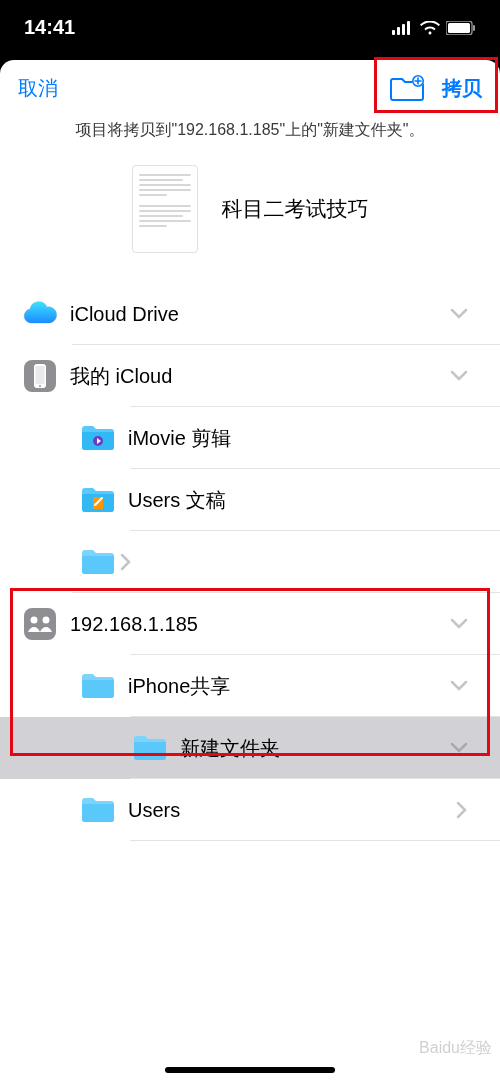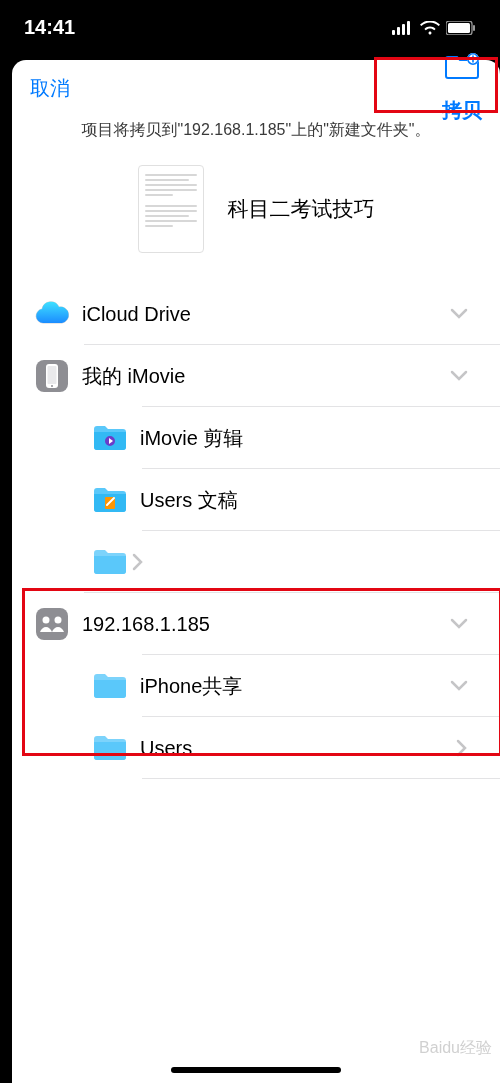--- a/index.html
+++ b/index.html
@@ -26,36 +26,35 @@
     .status-right { display: flex; align-items: center; gap: 6px; }
     .signal-icon svg, .wifi-icon svg, .battery-icon svg { display: block; }
     .sheet {
       position: absolute;
       top: 60px;
       left: 0;
       right: 0;
       bottom: 0;
       background: #fff;
       border-radius: 14px 14px 0 0;
-      margin-left: 12px;
     }
     .nav-bar {
       height: 56px;
       display: flex;
       align-items: center;
       justify-content: space-between;
       padding: 0 18px;
       position: relative;
     }
     .nav-cancel {
       color: #007aff;
       font-size: 20px;
       font-weight: 400;
     }
-    .nav-actions { display: flex; align-items: center; gap: 18px; flex-direction: column; }
+    .nav-actions { display: flex; align-items: center; gap: 18px; }
     .nav-copy {
       color: #007aff;
       font-size: 20px;
       font-weight: 600;
     }
     .new-folder-btn svg { display: block; }
     .red-box-top {
       position: absolute;
       top: -3px;
       right: 2px;
@@ -247,21 +246,21 @@
     <div class="row">
       <div class="indent-0"></div>
       <div class="icon-slot loc-icon">
         <svg width="36" height="36" viewBox="0 0 36 36">
             <rect x="2" y="2" width="32" height="32" rx="8" fill="#8e8e93"></rect>
             <rect x="12" y="6" width="12" height="24" rx="3" fill="#fff"></rect>
             <rect x="13.5" y="8" width="9" height="18" rx="1" fill="#e9e9eb"></rect>
             <circle cx="18" cy="28" r="1" fill="#8e8e93"></circle>
           </svg>
       </div>
-      <span class="label">我的 iMovie</span>
+      <span class="label">我的 iCloud</span>
       <span class="chev">
           <svg width="18" height="12" viewBox="0 0 18 12">
             <path d="M2 2l7 7 7-7" fill="none" stroke="#c5c5c7" stroke-width="2.5" stroke-linecap="round"></path>
           </svg>
         </span>
       <div class="sep" style="left:130px"></div>
     </div>
 
     <div class="row">
       <div class="indent-1"></div>
@@ -337,20 +336,36 @@
       </div>
       <span class="label">iPhone共享</span>
       <span class="chev">
           <svg width="18" height="12" viewBox="0 0 18 12">
             <path d="M2 2l7 7 7-7" fill="none" stroke="#c5c5c7" stroke-width="2.5" stroke-linecap="round"></path>
           </svg>
         </span>
       <div class="sep" style="left:130px"></div>
     </div>
 
+    <div class="row selected">
+      <div class="indent-2"></div>
+      <div class="icon-slot folder-icon">
+        <svg width="36" height="30" viewBox="0 0 36 30">
+            <path d="M2 6a3 3 0 0 1 3-3h8l3 3h15a3 3 0 0 1 3 3v15a3 3 0 0 1-3 3H5a3 3 0 0 1-3-3V6z" fill="#7cd3fb"></path>
+            <path d="M2 9h32v15a3 3 0 0 1-3 3H5a3 3 0 0 1-3-3V9z" fill="#5ac8fa"></path>
+          </svg>
+      </div>
+      <span class="label">新建文件夹</span>
+      <span class="chev">
+          <svg width="18" height="12" viewBox="0 0 18 12">
+            <path d="M2 2l7 7 7-7" fill="none" stroke="#a9a9ac" stroke-width="2.5" stroke-linecap="round"></path>
+          </svg>
+        </span>
+      <div class="sep" style="left:130px"></div>
+    </div>
 
     <div class="row">
       <div class="indent-1"></div>
       <div class="icon-slot folder-icon">
         <svg width="36" height="30" viewBox="0 0 36 30">
             <path d="M2 6a3 3 0 0 1 3-3h8l3 3h15a3 3 0 0 1 3 3v15a3 3 0 0 1-3 3H5a3 3 0 0 1-3-3V6z" fill="#7cd3fb"></path>
             <path d="M2 9h32v15a3 3 0 0 1-3 3H5a3 3 0 0 1-3-3V9z" fill="#5ac8fa"></path>
           </svg>
       </div>
       <span class="label">Users</span>

